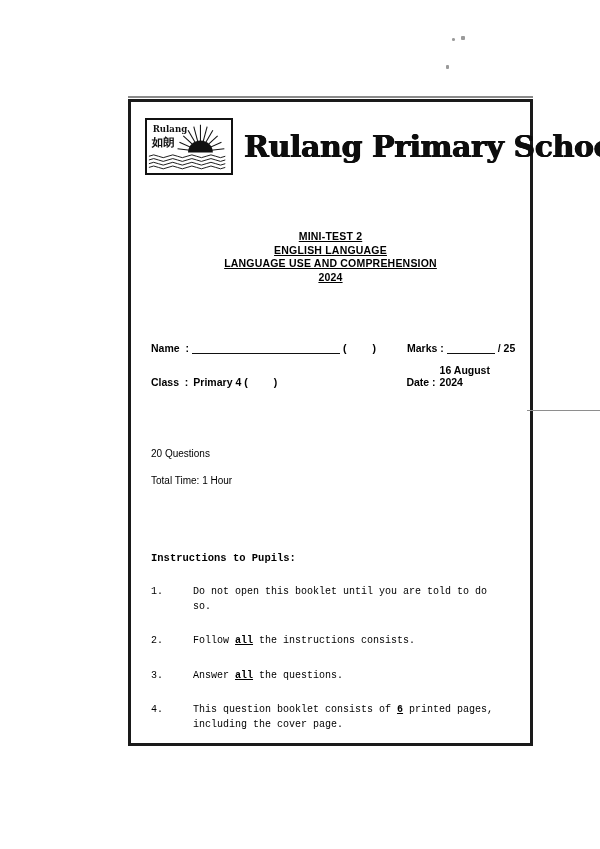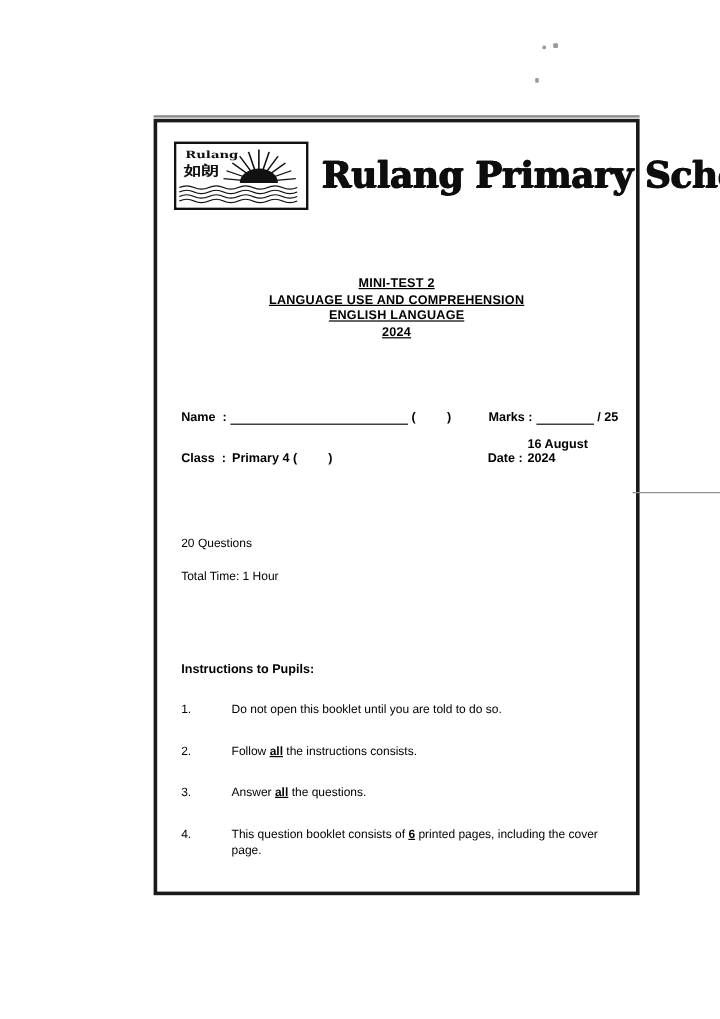--- a/index.html
+++ b/index.html
@@ -52,21 +52,21 @@
   
   #masthead {
     position: absolute;
     left: 14px;
     top: 16px;
     display: flex;
     align-items: center;
     gap: 11px;
   }
   #school-crest {
-    width: 112px;
+    width: 88px;
     height: 57px;
     border: 2px solid #111;
     position: relative;
     overflow: hidden;
     background: #ffffff;
     box-sizing: border-box;
     flex: none;
   }
   #school-crest svg { display: block; width: 100%; height: 100%; }
   #school-name {
@@ -139,20 +139,21 @@
     line-height: 27px;
   }
 
   
   #instructions {
     position: absolute;
     left: 20px;
     right: 28px;
     top: 450px;
     font-size: 10px;
+    font-family: Liberation Mono, monospace;
   }
   #instructions-heading {
     font-weight: bold;
     font-size: 10.5px;
     margin-bottom: 21px;
   }
   .instruction-item {
     display: flex;
     margin-bottom: 20px;
     line-height: 14.5px;
@@ -201,22 +202,22 @@
         <text x="6" y="13" font-family="DejaVu Serif, serif" font-size="9" font-weight="bold" fill="#111">Rulang</text>
 
         <text x="5" y="28" font-family="DejaVu Sans, sans-serif" font-size="12" font-weight="bold" fill="#111">如朗</text>
       </svg>
     </div>
     <div id="school-name">Rulang Primary School</div>
   </div>
 
   <div id="title-block">
     <div>MINI-TEST 2</div>
+    <div>ENGLISH LANGUAGE</div>
     <div>LANGUAGE USE AND COMPREHENSION</div>
-    <div>ENGLISH LANGUAGE</div>
     <div>2024</div>
   </div>
 
   <div id="particulars">
 
     <div class="particulars-row">
       <div class="field-left">
         <span class="field-label">Name  :</span>
         <span class="blank-rule" id="name-rule"></span>
         <span class="paren">(</span>

